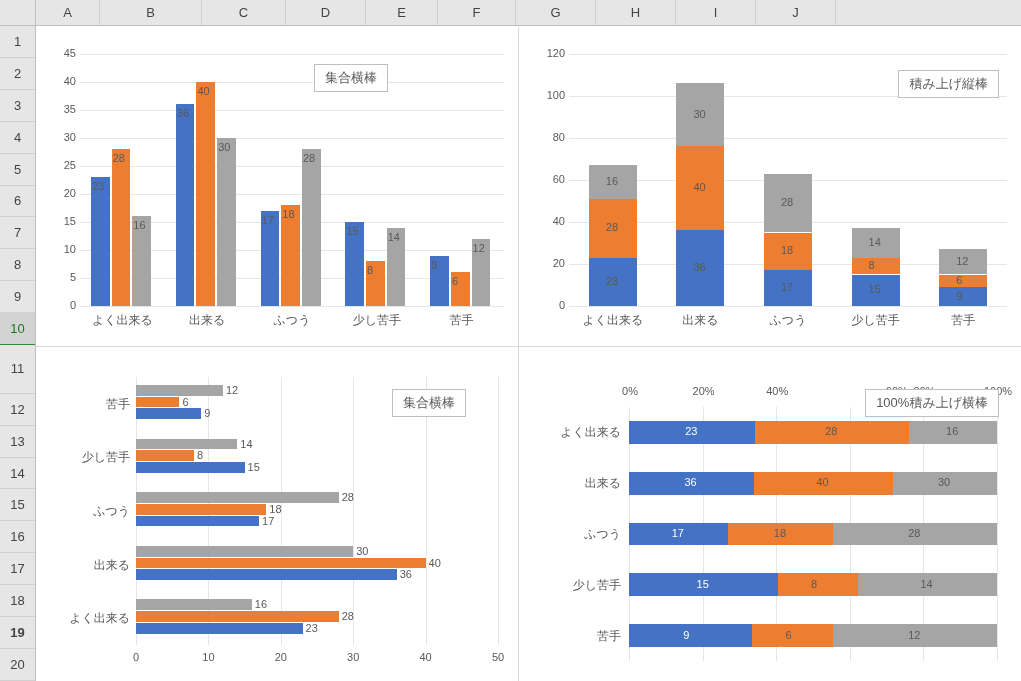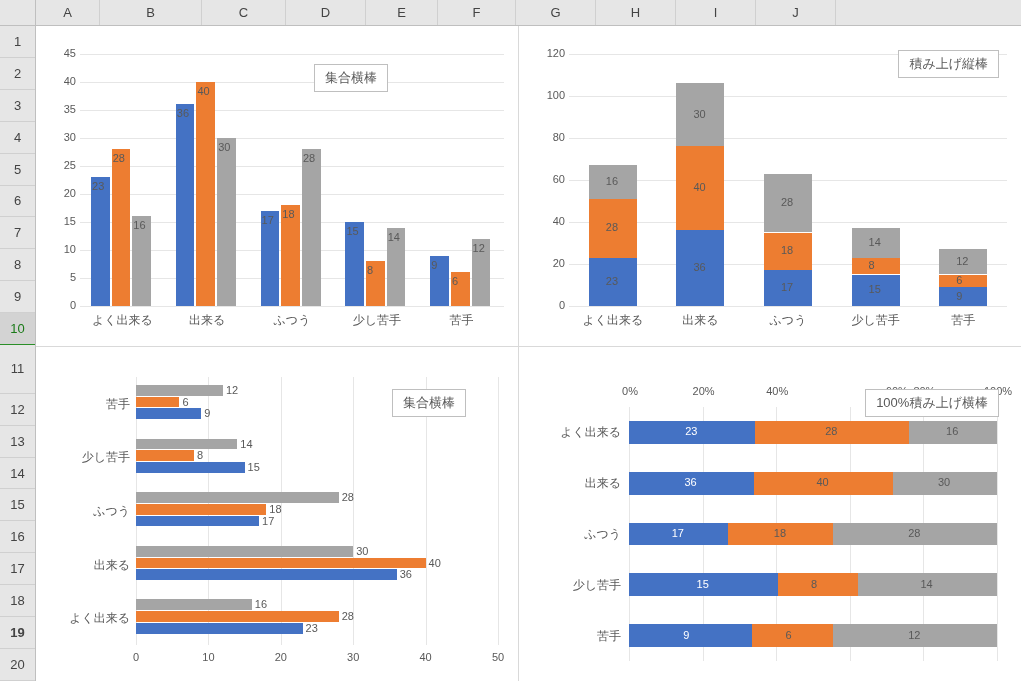--- a/index.html
+++ b/index.html
@@ -162,21 +162,21 @@
         <div class="data-label" style="left: 395.224px; top: 232.6px;">9</div>
         <div class="bar orange" style="left: 414.88px; width: 18.656px; top: 246.4px; height: 33.6px;"></div>
         <div class="data-label" style="left: 415.88px; top: 249.4px;">6</div>
         <div class="bar gray" style="left: 435.536px; width: 18.656px; top: 212.8px; height: 67.2px;"></div>
         <div class="data-label" style="left: 436.536px; top: 215.8px;">12</div>
         <div class="cat-label" style="left: 383.2px; width: 84.8px; top: 286px;">苦手</div>
       </div>
   </div>
 
   <div class="chart-pane tr">
-    <div class="chart-title-box" style="right:22px;top:24px;margin-left:16px;">積み上げ縦棒</div>
+    <div class="chart-title-box" style="right:22px;top:44px;margin-left:16px;">積み上げ縦棒</div>
     <div class="plot" id="plot-tr">
         <div class="gridline" style="left: 50px; top: 280px; width: 438px; height: 1px;"></div>
         <div class="ytick" style="right: 456px; top: 273px; width: 34px; text-align: right;">0</div>
         <div class="gridline" style="left: 50px; top: 238px; width: 438px; height: 1px;"></div>
         <div class="ytick" style="right: 456px; top: 231px; width: 34px; text-align: right;">20</div>
         <div class="gridline" style="left: 50px; top: 196px; width: 438px; height: 1px;"></div>
         <div class="ytick" style="right: 456px; top: 189px; width: 34px; text-align: right;">40</div>
         <div class="gridline" style="left: 50px; top: 154px; width: 438px; height: 1px;"></div>
         <div class="ytick" style="right: 456px; top: 147px; width: 34px; text-align: right;">60</div>
         <div class="gridline" style="left: 50px; top: 112px; width: 438px; height: 1px;"></div>

